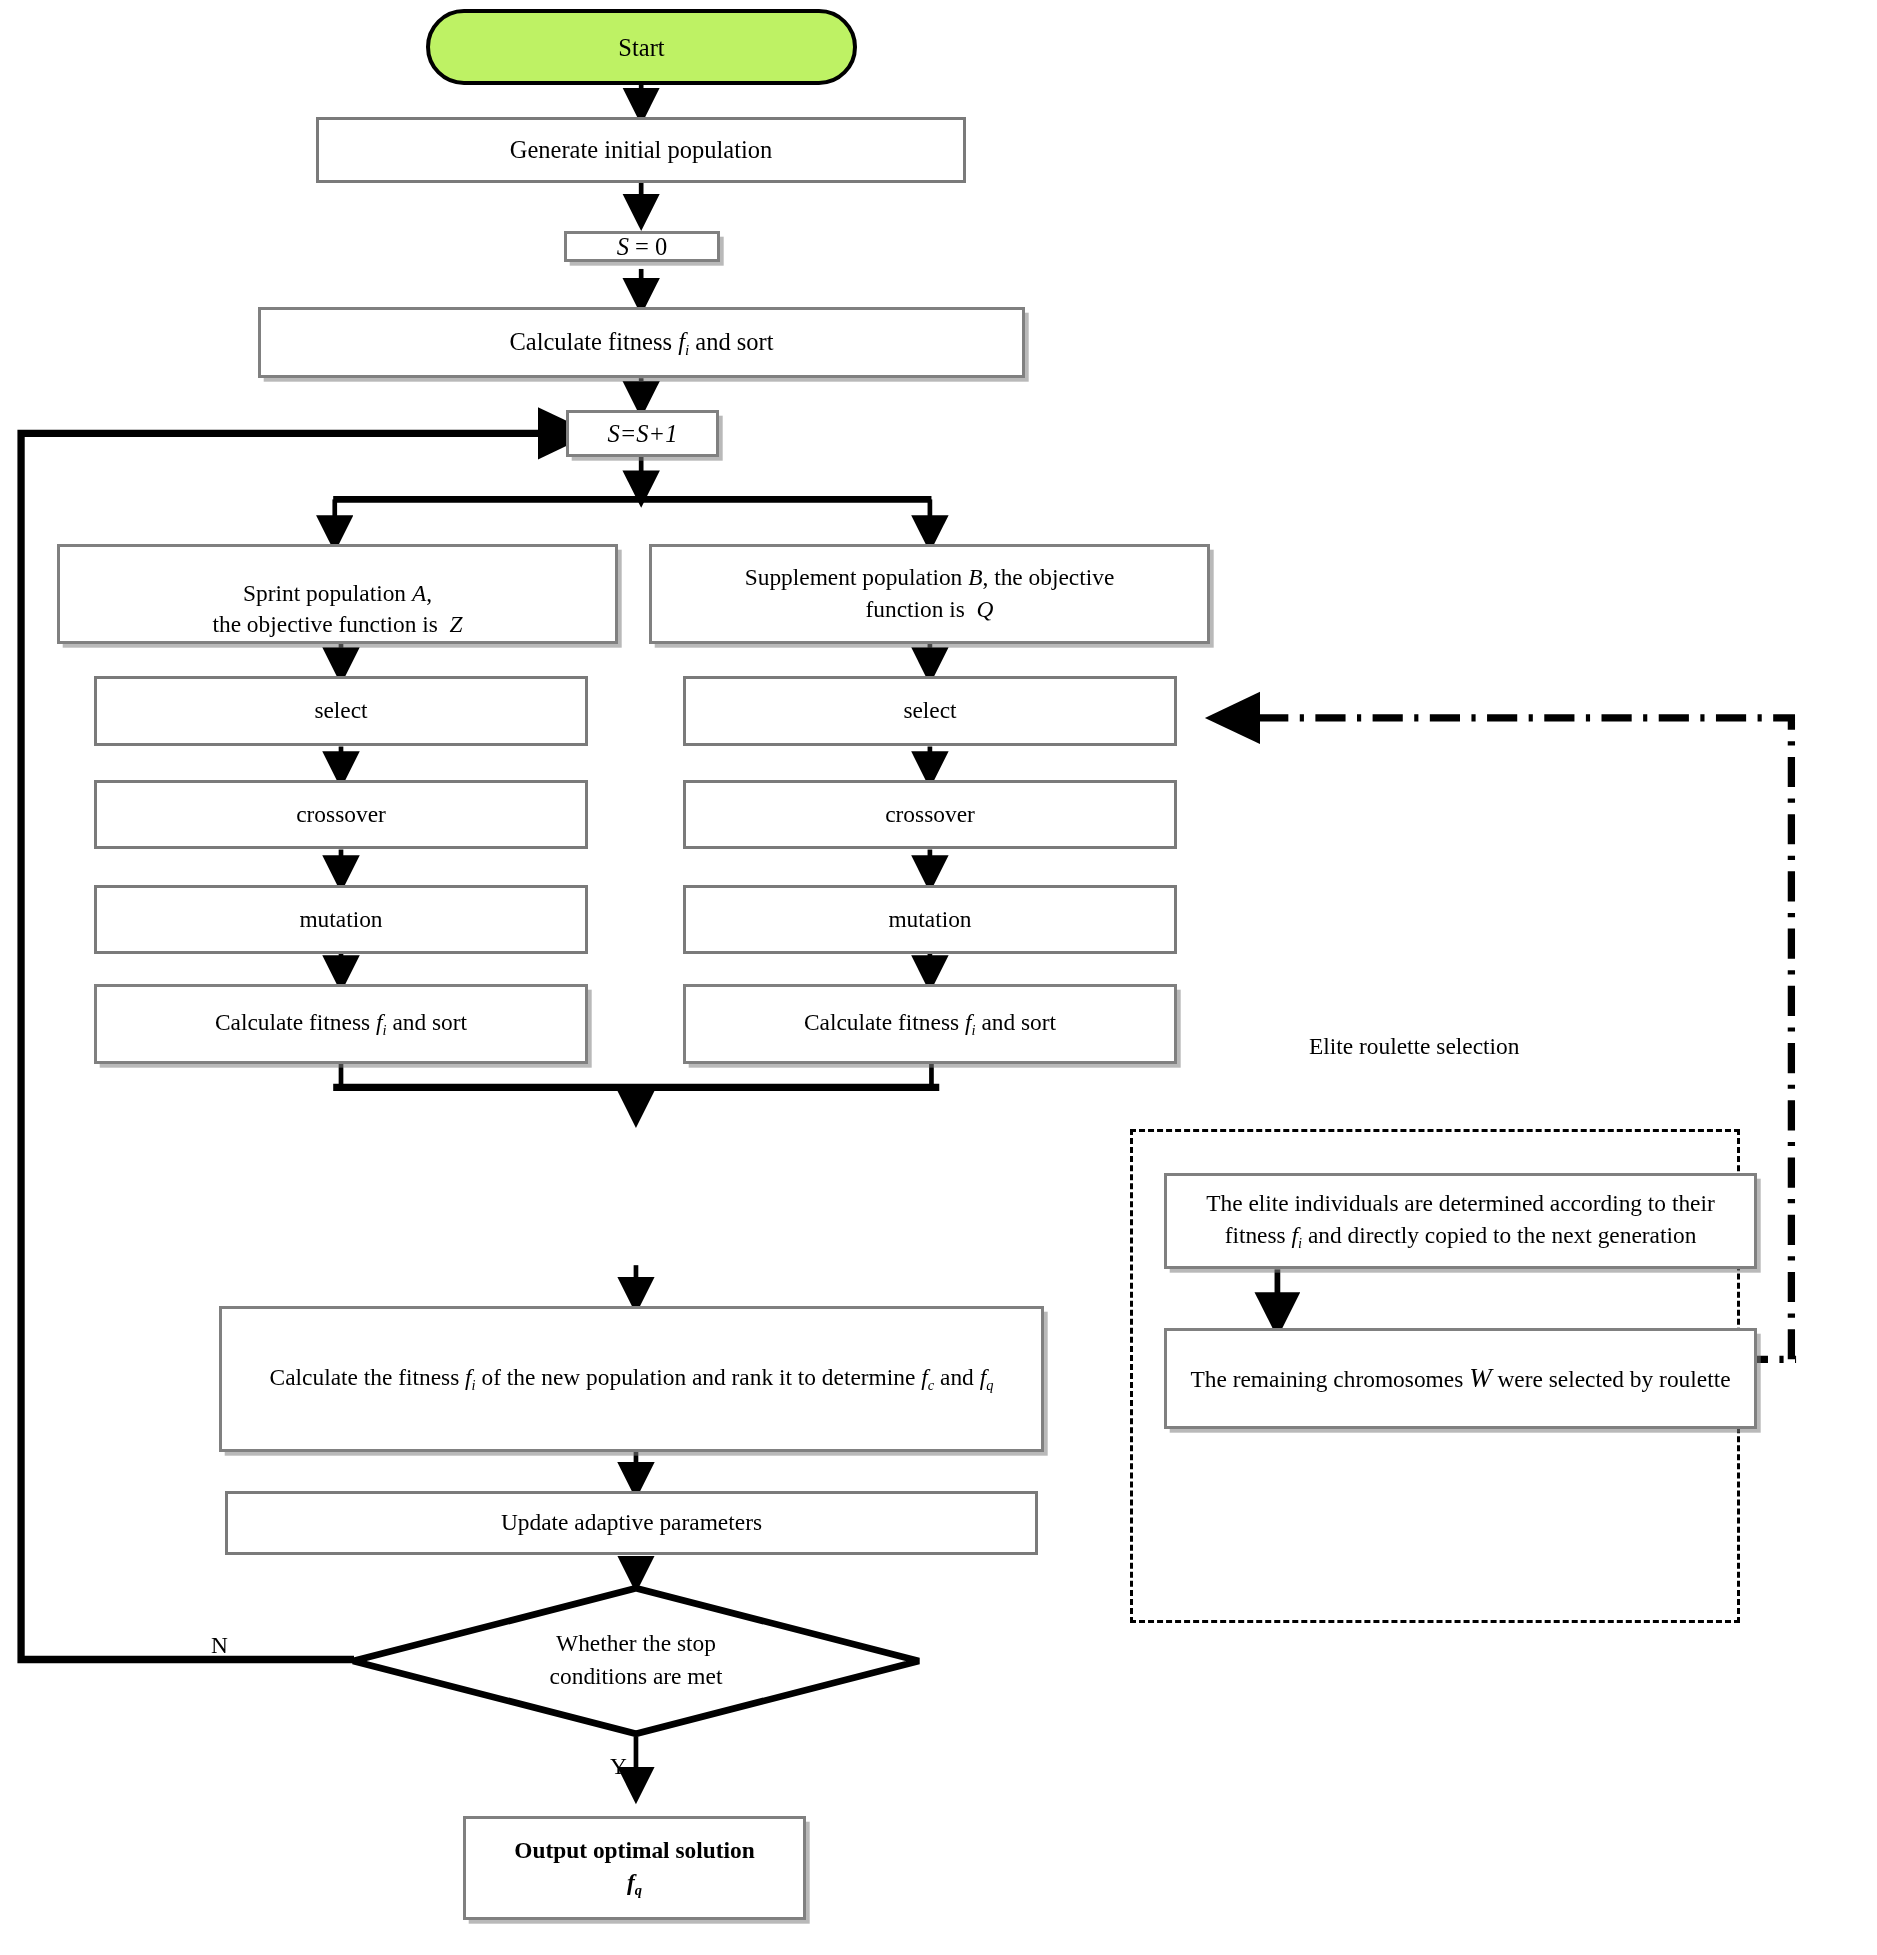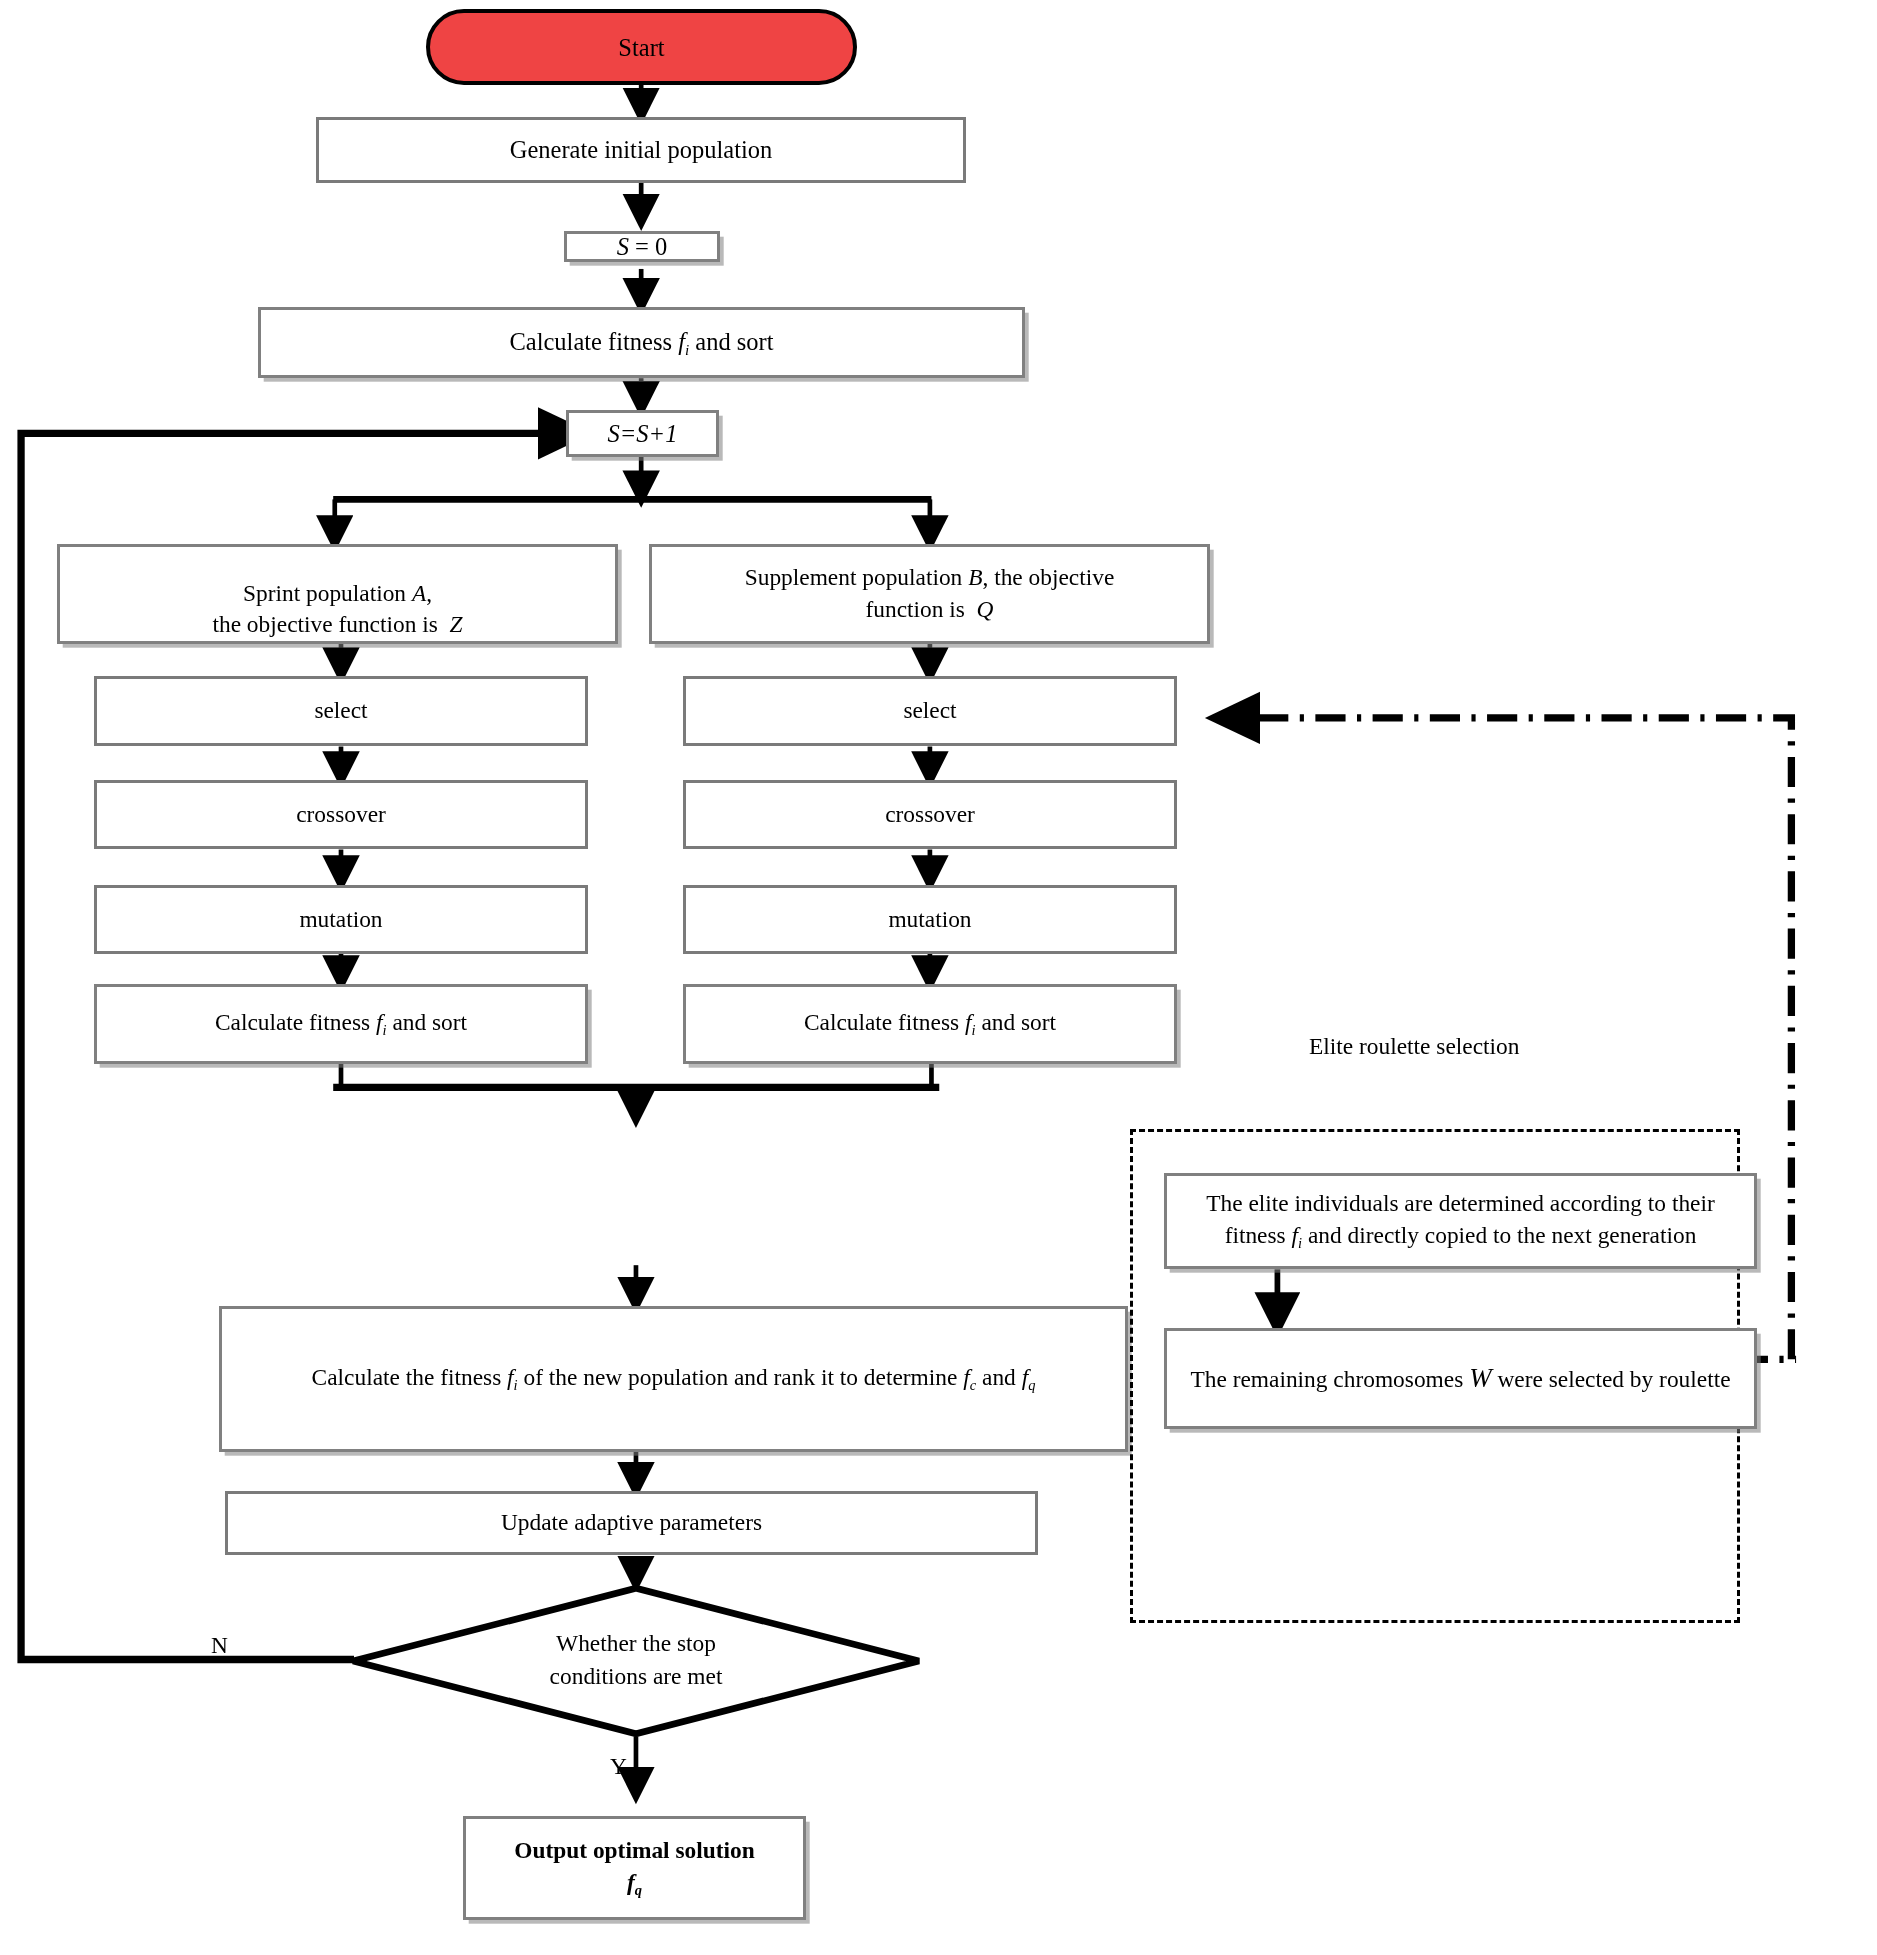--- a/index.html
+++ b/index.html
@@ -23,21 +23,21 @@
     border:3.6px solid #808080;
     box-shadow: 4.7px 4.7px 0 -1px rgba(128,128,128,0.55);
   }
   .proc-thin{
     border:3.1px solid #7a7a7a;
     box-shadow:none;
   }
   .terminator{
     border:4.7px solid #000;
     border-radius:5203px;
-    background:#ef4444;
+    background:#bef264;
   }
   .diamond-wrap{position:absolute;}
   .diamond-wrap svg{display:block;}
   .diamond-label{
     position:absolute;
     display:flex;align-items:center;justify-content:center;
     text-align:center;color:#000;line-height:1.4;
   }
   .dashbox{
     position:absolute;
@@ -187,21 +187,21 @@
   <div class="node proc-thin fs-md" style="left:683px;top:885px;width:494px;height:69px;">
     <span>mutation</span>
   </div>
   <div class="node proc fs-md" style="left:683px;top:984px;width:494px;height:80px;">
     <span>
       <span>Calculate fitness </span><i class="v">f</i><span class="sub">i</span><span> and sort</span>
     </span>
   </div>
 
 
-  <div class="node proc fs-md" style="left:219px;top:1306px;width:909px;height:146px;padding:0 17.7px;">
+  <div class="node proc fs-md" style="left:219px;top:1306px;width:825px;height:146px;padding:0 17.7px;">
     <span style="display:block;">
       <span>Calculate the fitness </span><i class="v">f</i><span class="sub">i</span><span> of the new population and rank it to determine </span><i class="v">f</i><span class="sub">c</span><span> and </span><i class="v">f</i><span class="sub">q</span>
     </span>
   </div>
 
   <div class="node proc-thin fs-md" style="left:225px;top:1491px;width:813px;height:64px;">
     <span>Update adaptive parameters</span>
   </div>
 
   <div class="diamond-wrap" style="left:350px;top:1585px;width:572px;height:152px;">

